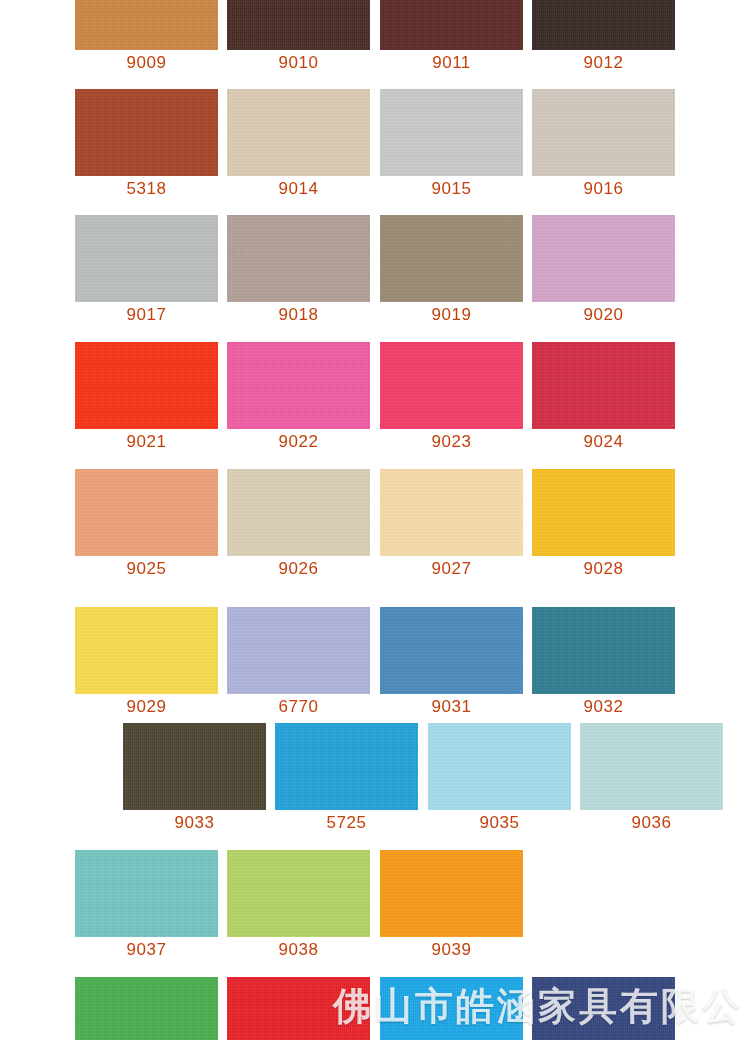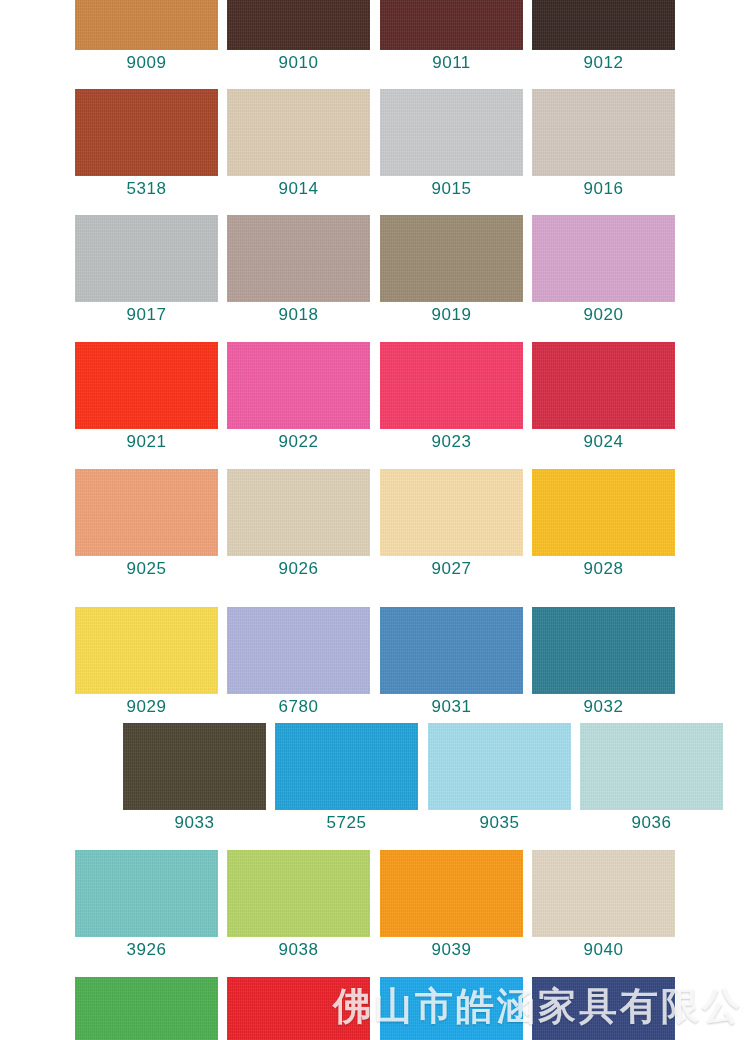--- a/index.html
+++ b/index.html
@@ -63,21 +63,21 @@
   .swatch-label {
     position: absolute;
     left: 0;
     top: 87px;
     width: 143px;
     height: 26px;
     line-height: 26px;
     text-align: center;
     font-size: 17px;
     letter-spacing: 0.5px;
-    color: #0f766e;
+    color: #c2410c;
     font-family: "Liberation Sans", "DejaVu Sans", sans-serif;
     white-space: nowrap;
   }
 
   
   .r0 { top: -37px; }
   .r1 { top: 89px; }
   .r2 { top: 215px; }
   .r3 { top: 342px; }
   .r4 { top: 469px; }
@@ -199,21 +199,21 @@
           <div class="swatch-label">9028</div>
         </div>
       </div>
       <div class="swatch-row r5">
         <div class="swatch-cell c0">
           <div class="swatch-chip" style="background: rgb(248, 220, 78);"></div>
           <div class="swatch-label">9029</div>
         </div>
         <div class="swatch-cell c1">
           <div class="swatch-chip" style="background: rgb(175, 180, 220);"></div>
-          <div class="swatch-label">6780</div>
+          <div class="swatch-label">6770</div>
         </div>
         <div class="swatch-cell c2">
           <div class="swatch-chip" style="background: rgb(76, 139, 190);"></div>
           <div class="swatch-label">9031</div>
         </div>
         <div class="swatch-cell c3">
           <div class="swatch-chip" style="background: rgb(48, 127, 146);"></div>
           <div class="swatch-label">9032</div>
         </div>
       </div>
@@ -231,34 +231,30 @@
           <div class="swatch-label">9035</div>
         </div>
         <div class="swatch-cell c3">
           <div class="swatch-chip" style="background: rgb(187, 221, 220);"></div>
           <div class="swatch-label">9036</div>
         </div>
       </div>
       <div class="swatch-row r7">
         <div class="swatch-cell c0">
           <div class="swatch-chip" style="background: rgb(118, 198, 194);"></div>
-          <div class="swatch-label">3926</div>
+          <div class="swatch-label">9037</div>
         </div>
         <div class="swatch-cell c1">
           <div class="swatch-chip" style="background: rgb(181, 212, 103);"></div>
           <div class="swatch-label">9038</div>
         </div>
         <div class="swatch-cell c2">
           <div class="swatch-chip" style="background: rgb(248, 154, 23);"></div>
           <div class="swatch-label">9039</div>
         </div>
-        <div class="swatch-cell c3">
-          <div class="swatch-chip" style="background: rgb(224, 213, 194);"></div>
-          <div class="swatch-label">9040</div>
-        </div>
       </div>
       <div class="swatch-row r8">
         <div class="swatch-cell c0">
           <div class="swatch-chip" style="background: rgb(76, 175, 80);"></div>
         </div>
         <div class="swatch-cell c1">
           <div class="swatch-chip" style="background: rgb(232, 35, 42);"></div>
         </div>
         <div class="swatch-cell c2">
           <div class="swatch-chip" style="background: rgb(29, 168, 232);"></div>

